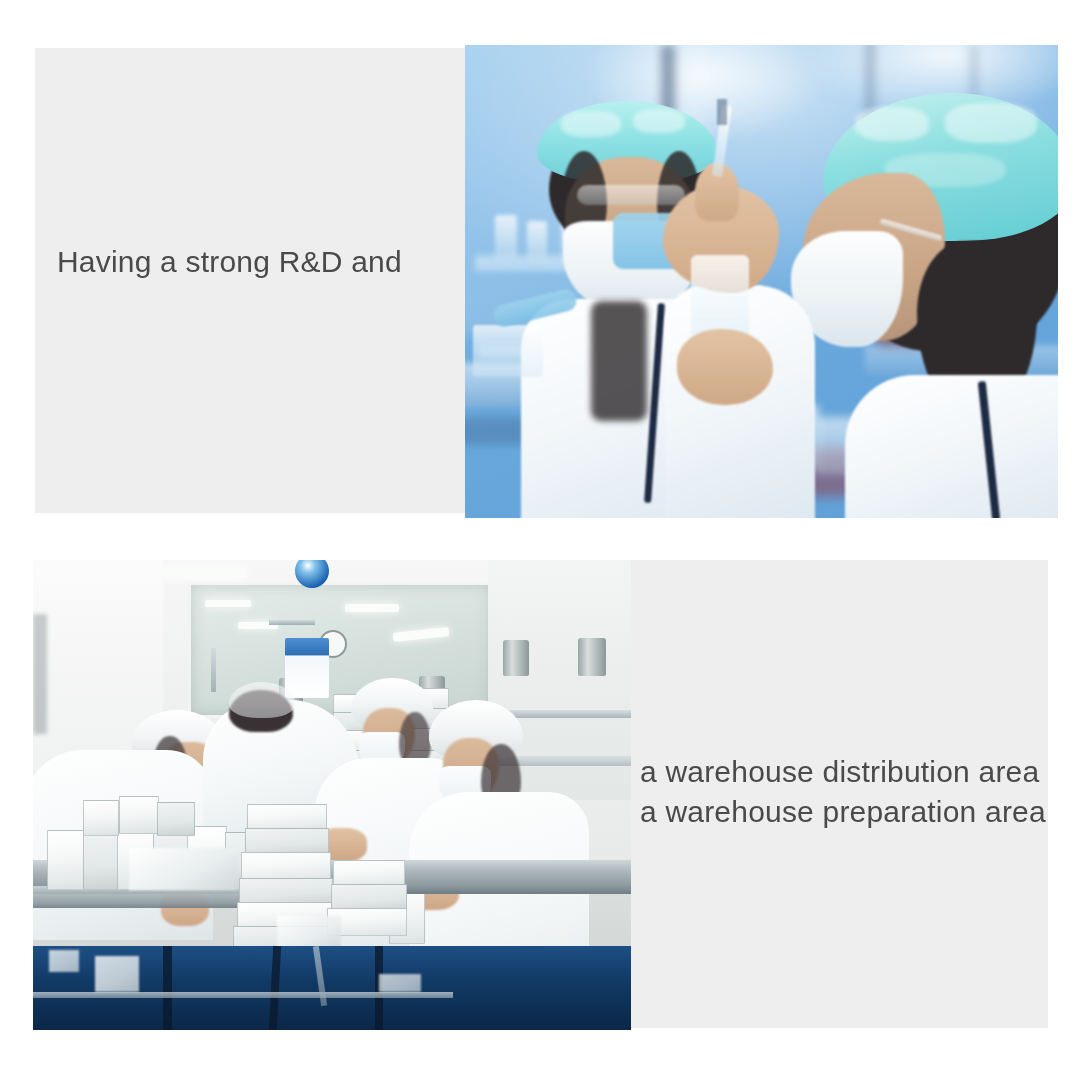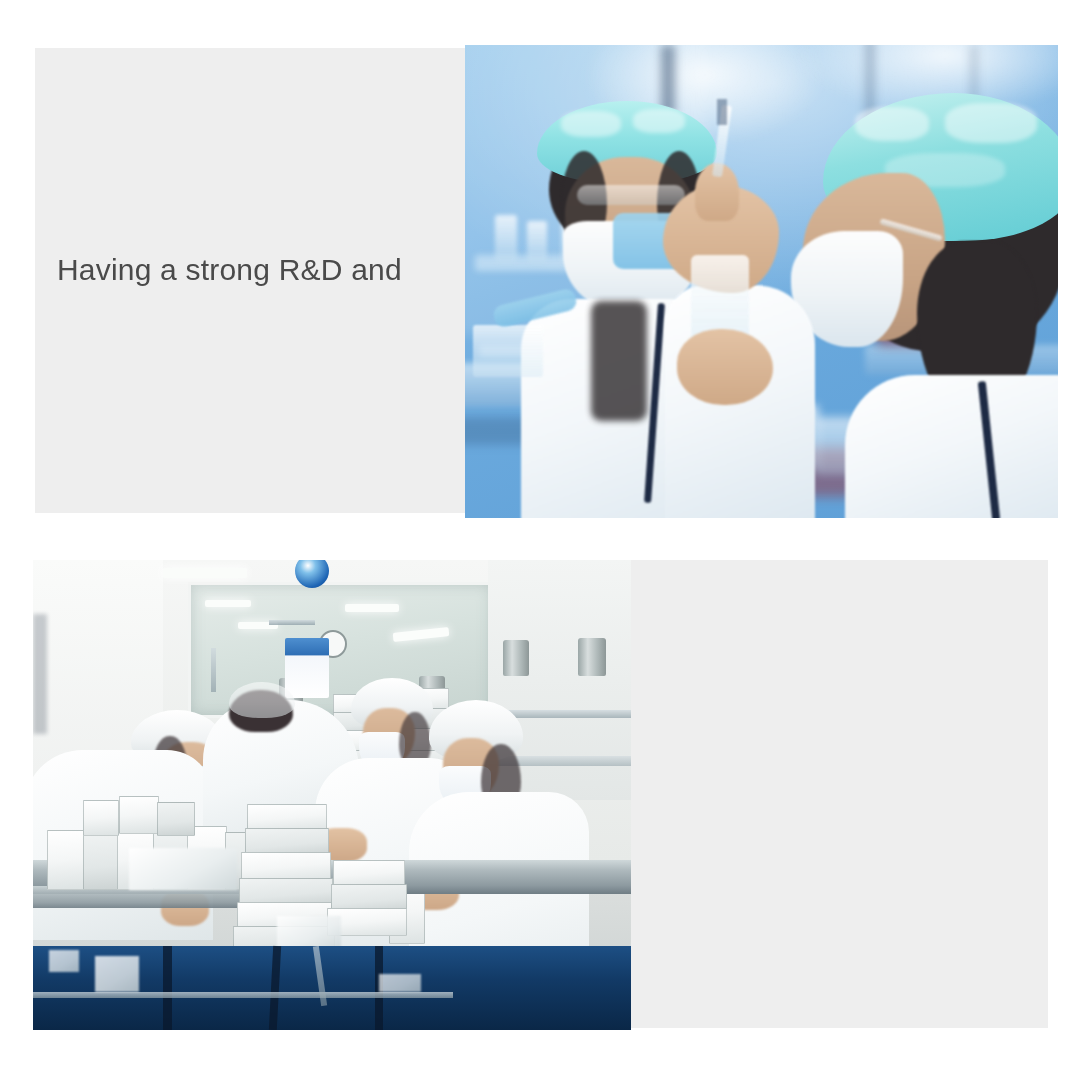--- a/index.html
+++ b/index.html
@@ -285,21 +285,21 @@
   .soft { filter: blur(2px); }
   .softer { filter: blur(4px); }
 </style>
 </head>
 <body>
 
 <div class="page">
 
   <div class="gray-panel" style="left:35px; top:48px; width:1013px; height:465px;"></div>
 
-  <div class="caption" style="left:57px; top:242px;margin-top:8px;">
+  <div class="caption" style="left:57px; top:242px;">
     <span class="cap-line">Having a strong R&amp;D and</span>
   </div>
 
   <div class="photo" id="photo-lab">
 
     <div class="lab-wall-panel" style="left:-10px; top:-10px; width:250px; height:300px;"></div>
     <div class="lab-glow" style="left:120px; top:-40px; width:240px; height:140px;"></div>
     <div class="lab-glow" style="left:330px; top:-50px; width:300px; height:120px;"></div>
     <div class="lab-dark-bar" style="left:196px; top:0px; width:14px; height:210px;"></div>
     <div class="lab-dark-bar" style="left:400px; top:-6px; width:10px; height:150px; opacity:.55;"></div>
@@ -353,20 +353,24 @@
     <div class="glass-tube" style="left:252px; top:60px; width:10px; height:72px; transform:rotate(8deg);"></div>
     <div class="lab-dark-bar" style="left:252px; top:54px; width:10px; height:26px; opacity:.9; filter:blur(1px);"></div>
     <div class="glass-tube" style="left:226px; top:210px; width:58px; height:96px; border-radius:6px 6px 14px 14px; opacity:.9;"></div>
     <div class="hand-skin" style="left:212px; top:284px; width:96px; height:76px; border-radius:46% 54% 50% 50%;"></div>
     <div class="glass-tube" style="left:8px; top:280px; width:70px; height:52px; opacity:.8;"></div>
     <div class="mask-blue" style="left:28px; top:252px; width:84px; height:22px; opacity:.85; transform:rotate(-14deg);"></div>
   </div>
 
   <div class="gray-panel" style="left:35px; top:560px; width:1013px; height:468px;"></div>
 
+  <div class="caption" style="left:640px; top:752px;">
+    <span class="cap-line">a warehouse distribution area</span>
+    <span class="cap-line">a warehouse preparation area</span>
+  </div>
 
   <div class="photo" id="photo-packing">
 
     <div class="pk-wall" style="left:0; top:0; width:598px; height:300px;"></div>
     <div class="pk-wall" style="left:0; top:0; width:130px; height:300px; background:linear-gradient(180deg,#fafbfa,#eceeed);"></div>
     <div class="pk-beam" style="left:0px; top:54px; width:14px; height:120px; opacity:.28; filter:blur(2px);"></div>
 
     <div class="pk-window" style="left:155px; top:22px; width:300px; height:130px;"></div>
     <div class="pk-light" style="left:172px; top:40px; width:46px; height:7px;"></div>
     <div class="pk-light" style="left:205px; top:62px; width:40px; height:7px;"></div>

